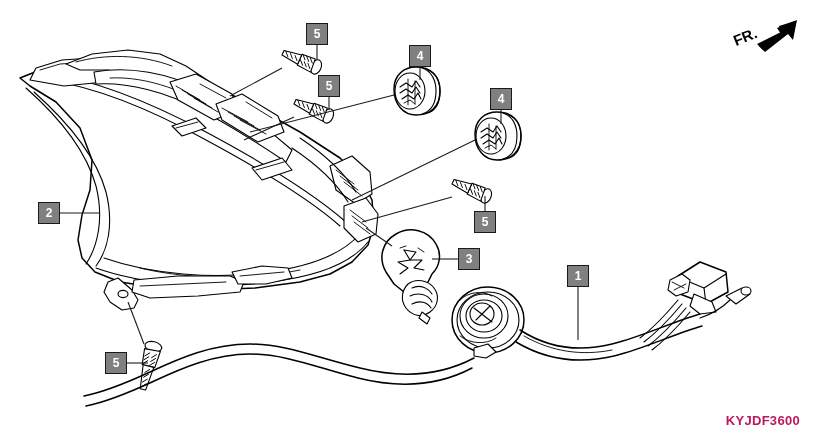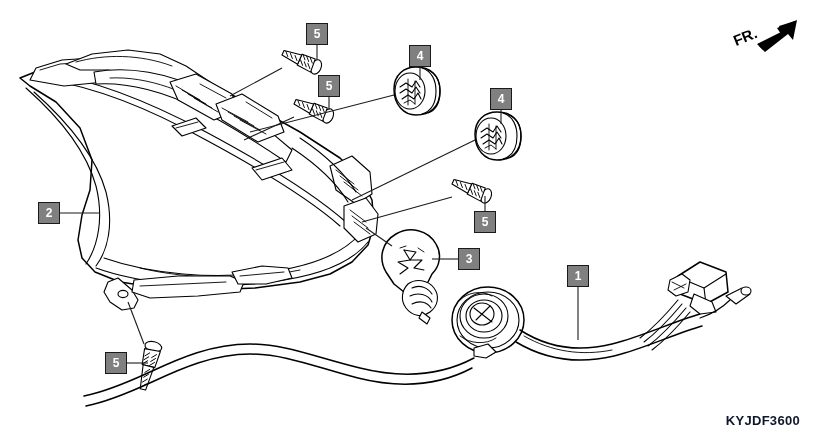--- a/index.html
+++ b/index.html
@@ -40,21 +40,21 @@
     box-sizing: border-box;
     letter-spacing: 0;
   }
   #part-number {
     position: absolute;
     right: 14px;
     bottom: 8px;
     font-family: "Liberation Sans", sans-serif;
     font-size: 13px;
     font-weight: bold;
-    color: #0f172a;
+    color: #be185d;
     letter-spacing: 0.3px;
   }
   #fr-indicator {
     position: absolute;
     left: 735px;
     top: 12px;
     width: 70px;
     height: 44px;
   }
   #fr-indicator .fr-text {

